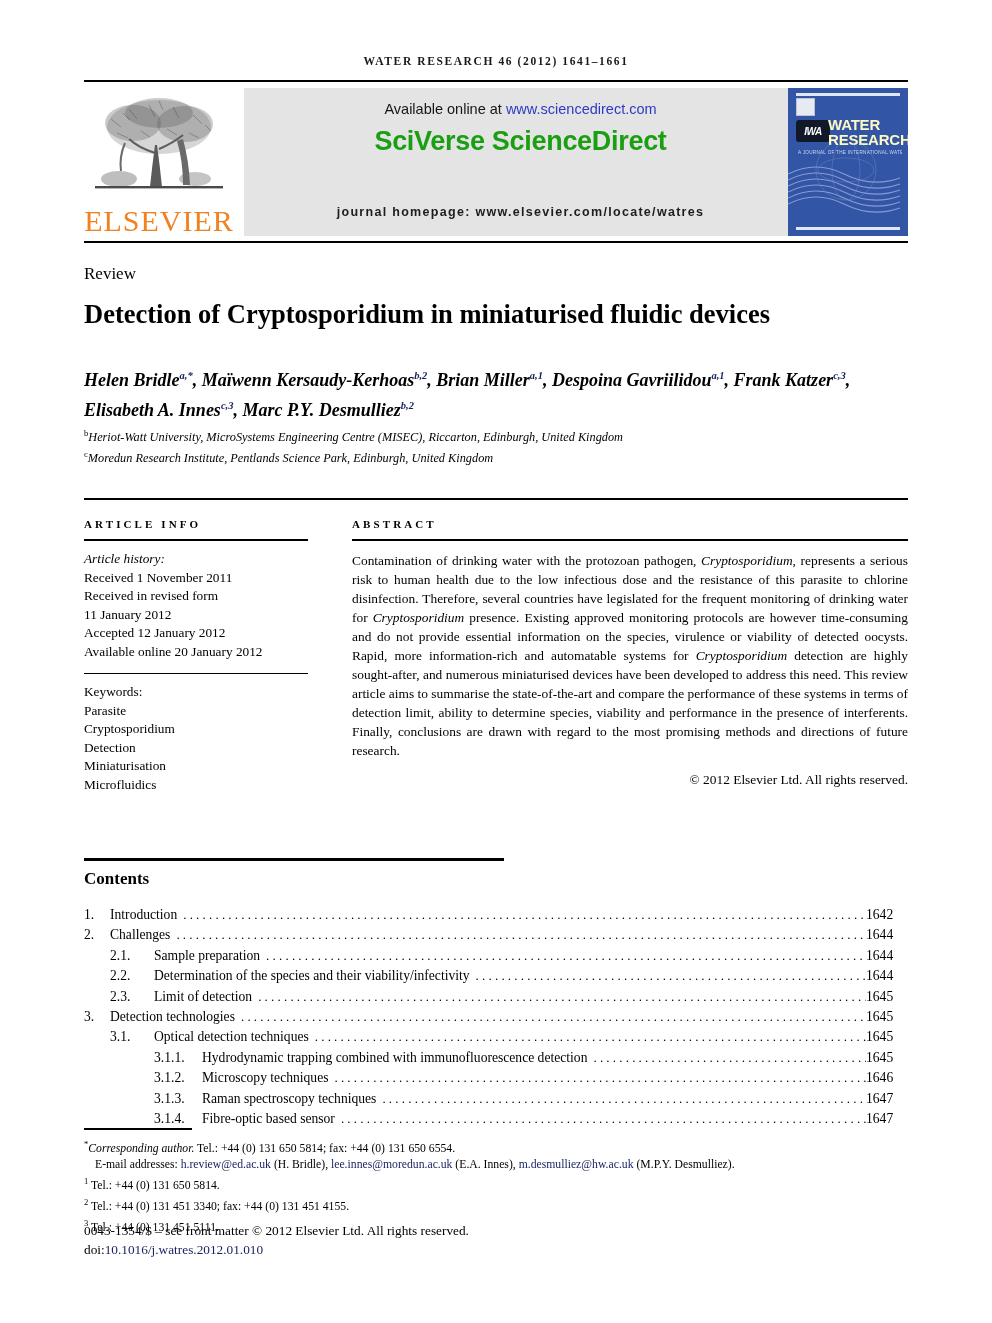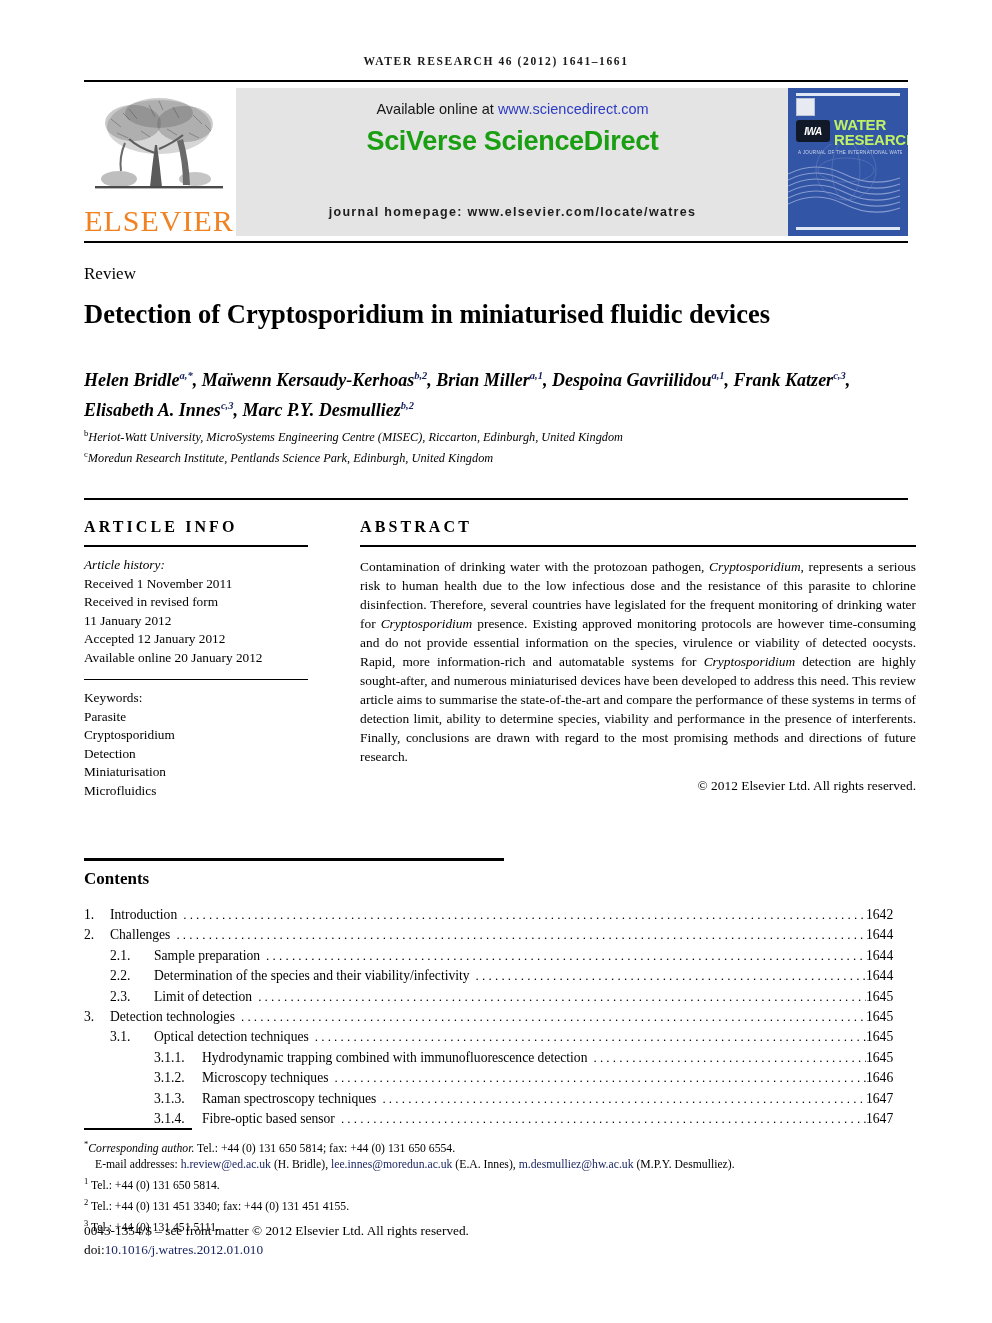--- a/index.html
+++ b/index.html
@@ -57,21 +57,21 @@
   .elsevier-word {
     font-family: "Liberation Serif", serif;
     font-size: 30px;
     letter-spacing: 1px;
     color: #f08221;
     line-height: 1;
     margin-top: 1px;
   }
   .sd-banner {
     position: absolute;
-    left: 152px; top: 2px;
+    left: 160px; top: 2px;
     width: 553px; height: 148px;
     background: #e4e4e4;
     display: flex; flex-direction: column;
     align-items: center;
   }
   .sd-available {
     font-family: "Liberation Sans", sans-serif;
     font-size: 14.5px;
     color: #161616;
     margin-top: 13px;
@@ -112,24 +112,24 @@
   .wr-cover .iwa {
     position:absolute; left:8px; top:32px; width:34px; height:22px;
     background:#111827; border-radius:3px;
     display:flex;align-items:center;justify-content:center;
   }
   .wr-cover .iwa span{
     font-family:"Liberation Sans",sans-serif;
     font-size:10px;font-weight:bold;color:#fff;letter-spacing:-0.5px;font-style:italic;
   }
   .wr-cover .wrtitle {
-    position:absolute; left:46px; top:29px;
+    position:absolute; left:40px; top:29px;
     font-family:"Liberation Sans",sans-serif;
     font-weight:bold; font-size:15px; line-height:15px;
-    color:#bef264; letter-spacing:-0.2px;
+    color:#fef9c3; letter-spacing:-0.2px;
   }
   .wr-cover .wrsub {
     position:absolute; left:10px; top:62px; right:6px;
     font-family:"Liberation Sans",sans-serif;
     font-size:4.6px; color:#cfd8ef; letter-spacing:0.3px;
     white-space:nowrap; overflow:hidden;
   }
   .wr-cover .botbar{
     position:absolute; left:8px; bottom:6px; right:8px; height:3px;
     background:#dfe6f4;
@@ -172,25 +172,25 @@
   .rule-under-affil {
     position: absolute; left: 84px; top: 498px; width: 824px;
     height: 2px; background: #000;
   }
 
   
   .info-col {
     position: absolute; left: 84px; top: 518px; width: 224px;
   }
   .abs-col {
-    position: absolute; left: 360px; top: 518px; width: 556px;
+    position: absolute; left: 352px; top: 518px; width: 556px;
   }
   .sec-head {
     font-family: "Liberation Serif", serif;
-    font-weight: bold; font-size: 16px;
+    font-weight: bold; font-size: 11px;
     letter-spacing: 3.1px;
   }
   .thin-rule { height: 2px; background: #000; margin-top: 9px; }
   .info-body {
     margin-top: 9px;
     font-family: "Liberation Serif", serif;
     font-size: 13.3px; line-height: 18.6px;
   }
   .info-body .it { font-style: italic; }
   .kw-rule { height: 1.5px; background: #000; margin-top: 11px; }

